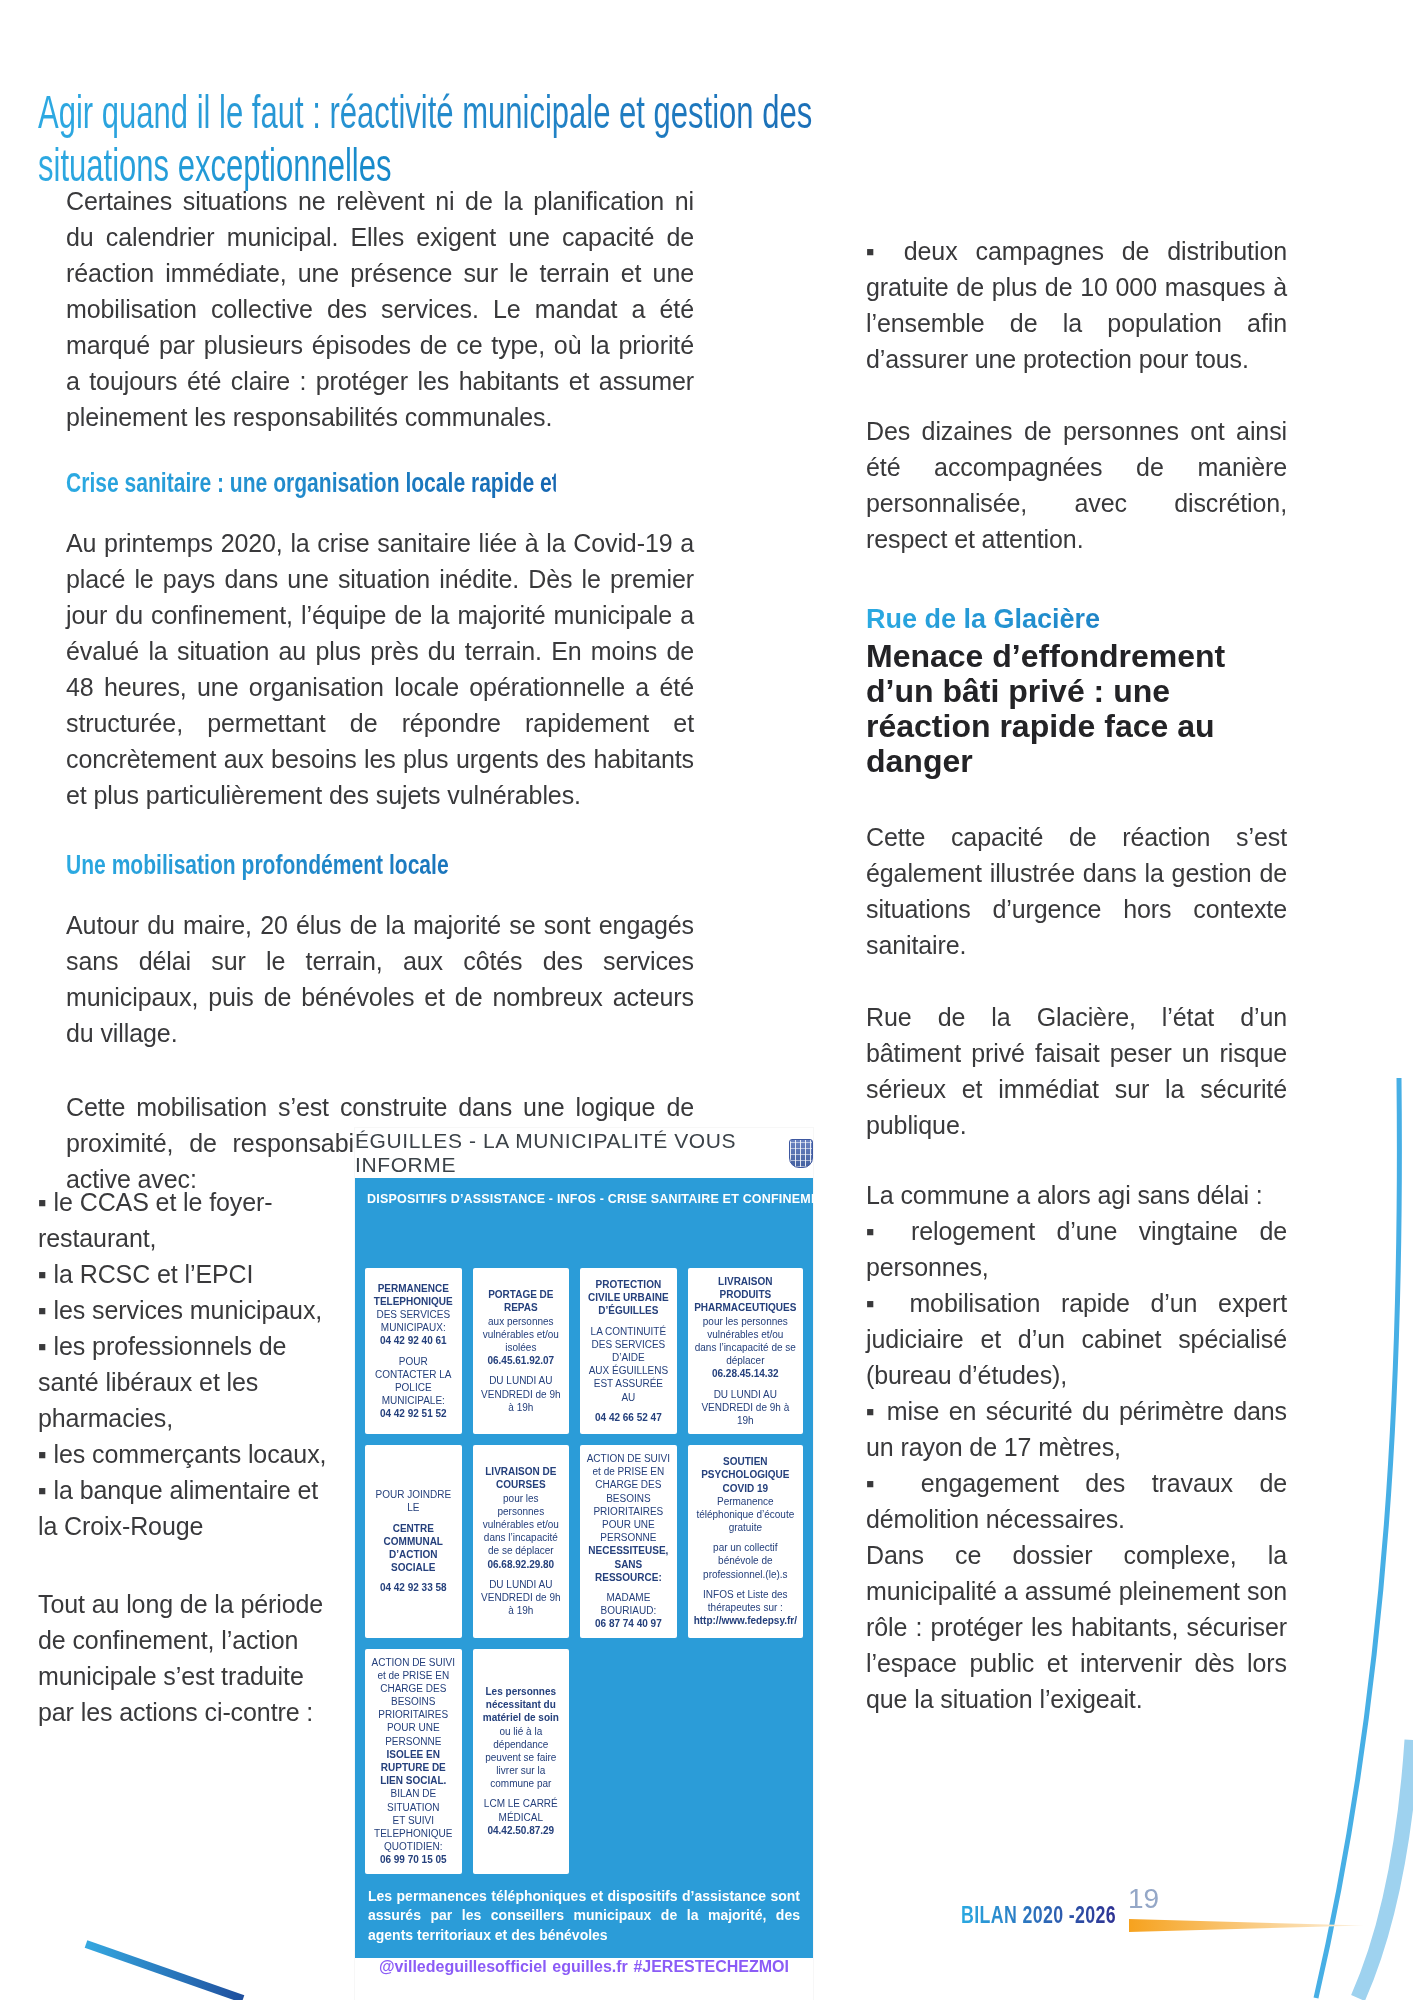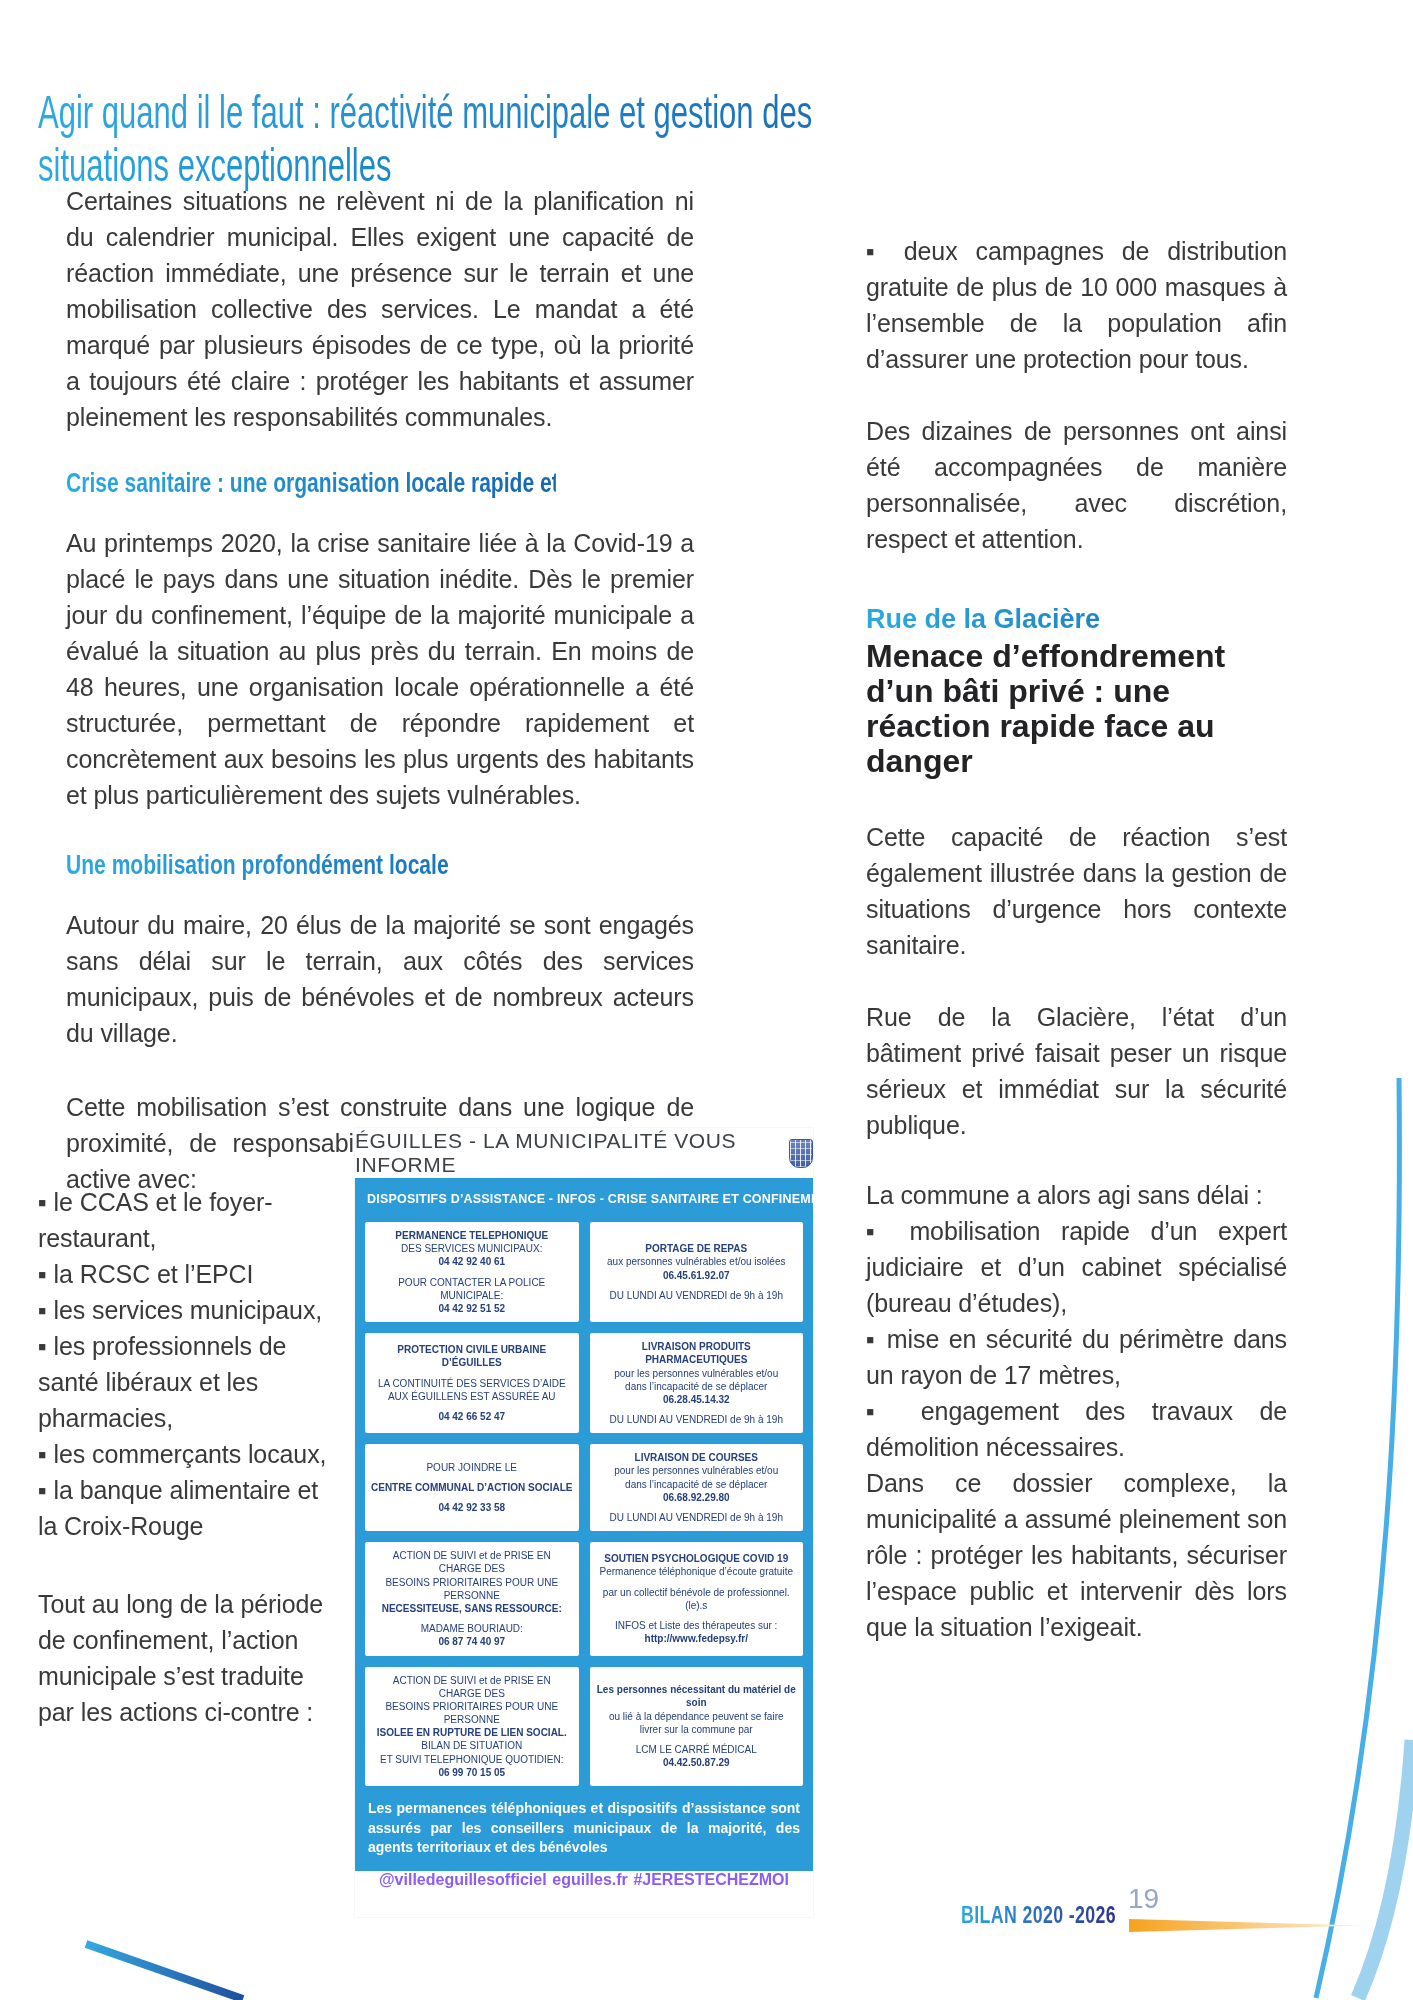--- a/index.html
+++ b/index.html
@@ -51,21 +51,21 @@
     width:22px; height:27px; flex:0 0 auto;
     background:
       repeating-linear-gradient(90deg, rgba(255,255,255,0.85) 0 1px, transparent 1px 5px),
       repeating-linear-gradient(0deg, rgba(255,255,255,0.55) 0 1px, transparent 1px 6px),
       linear-gradient(#6C85C2,#44609F);
     border:1px solid #3E58A0; border-radius:3px 3px 10px 10px;
   }
   .fblue { background:#2B9CD8; padding:8px 10px 10px 10px; }
   .fbanner { color:#fff; font-weight:bold; font-size:12.5px; letter-spacing:0.2px;
              white-space:nowrap; padding:6px 2px 16px 2px; }
-  .fgrid { display:grid; grid-template-columns:1fr 1fr; gap:11px; }
+  .fgrid { display:grid; grid-template-columns:1fr 1fr 1fr 1fr; gap:11px;margin-top:46px; }
   .fcell { background:#fff; border-radius:2px; padding:7px 6px; min-height:72px;
            display:flex; flex-direction:column; justify-content:center;
            text-align:center; color:#25407C; font-size:10px; line-height:1.32; }
   .fln.fb { font-weight:bold; }
   .fln.fsp { margin-top:7px; }
   .fstrip { color:#fff; font-weight:bold; font-size:14px; line-height:1.4;
             text-align:justify; padding:13px 3px 3px 3px; }
   .fsocial { background:#fff; height:46px; display:flex; align-items:flex-start;
              justify-content:space-between; padding:0 24px;
              color:#8b5cf6; font-weight:bold; font-size:16px; }
@@ -209,20 +209,21 @@
 
   <div class="rightcol">
     <p class="body j bullet">deux campagnes de distribution gratuite de plus de 10 000 masques à l’ensemble de la population afin d’assurer une protection pour tous.</p>
     <p class="body j mt36">Des dizaines de personnes ont ainsi été accompagnées de manière personnalisée, avec discrétion, respect et attention.</p>
     <div class="h grad mt44">Rue de la Glacière</div>
     <div class="rh2">Menace d’effondrement d’un bâti privé : une réaction rapide face au danger</div>
     <p class="body j mt40">Cette capacité de réaction s’est également illustrée dans la gestion de situations d’urgence hors contexte sanitaire.</p>
     <p class="body j mt36">Rue de la Glacière, l’état d’un bâtiment privé faisait peser un risque sérieux et immédiat sur la sécurité publique.</p>
     <p class="body j mt34">La commune a alors agi sans délai :</p>
     <div>
+        <p class="bullet body j">relogement d’une vingtaine de personnes,</p>
         <p class="bullet body j">mobilisation rapide d’un expert judiciaire et d’un cabinet spécialisé (bureau d’études),</p>
         <p class="bullet body j">mise en sécurité du périmètre dans un rayon de 17 mètres,</p>
         <p class="bullet body j">engagement des travaux de démolition nécessaires.</p>
       </div>
     <p class="body j">Dans ce dossier complexe, la municipalité a assumé pleinement son rôle : protéger les habitants, sécuriser l’espace public et intervenir dès lors que la situation l’exigeait.</p>
   </div>
 
   <div class="brand">BILAN 2020 -2026</div>
   <div class="pageno">19</div>
   <div class="owedge"></div>

